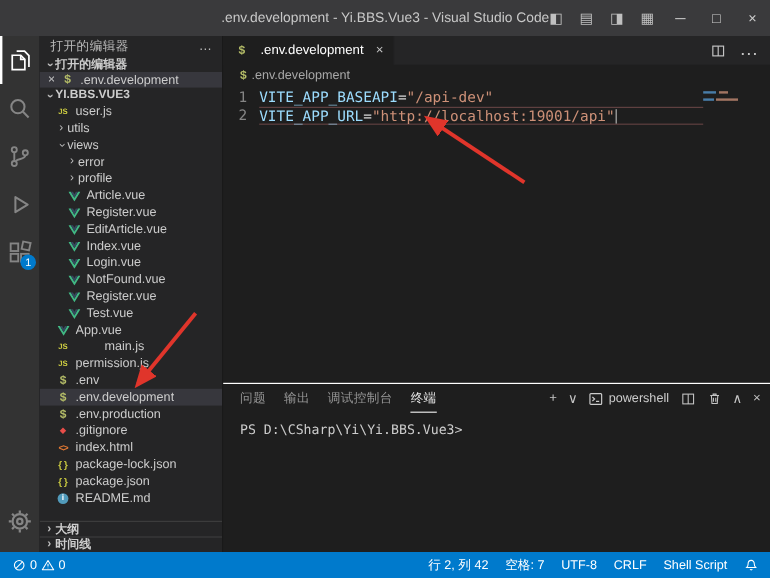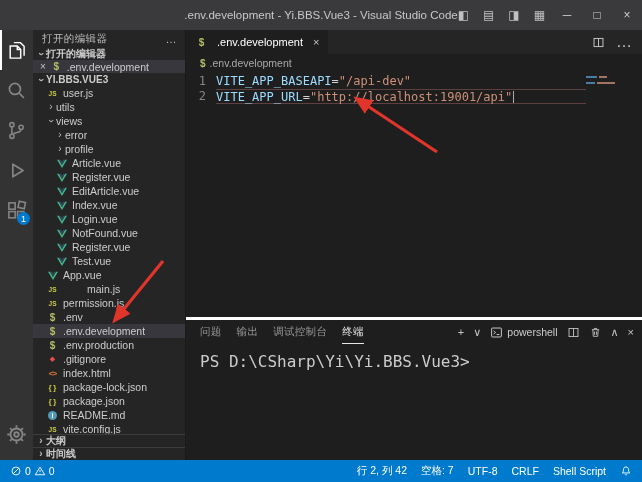--- a/index.html
+++ b/index.html
@@ -67,29 +67,29 @@
   .tok-variable{color:#9cdcfe;}
   .tok-operator{color:#d4d4d4;}
   .tok-string{color:#ce9178;}
   .cursor{display:inline-block;width:1px;height:12px;background:#aeafad;vertical-align:-2px;margin-left:1px;}
   .minimap{position:absolute;top:4px;right:10px;width:46px;}
   .mm-row{height:2px;margin-bottom:4px;opacity:.75;}
   .mm-1{background:linear-gradient(90deg,#569cd6 0 11px,transparent 11px 13px,#ce9178 13px 21px,transparent 21px);}
   .mm-2{background:linear-gradient(90deg,#569cd6 0 9px,transparent 9px 11px,#ce9178 11px 29px,transparent 29px);}
 
   
-  .panel{height:140px;flex:none;border-top:3px solid #ffffff;display:flex;flex-direction:column;background:#1e1e1e;}
+  .panel{height:140px;flex:none;border-top:1px solid #ffffff;display:flex;flex-direction:column;background:#1e1e1e;}
   .panel-header{height:24px;flex:none;display:flex;align-items:center;padding:0 8px 0 14px;}
   .panel-tab{font-size:10.5px;color:#969696;margin-right:15px;height:100%;display:flex;align-items:center;letter-spacing:.3px;box-sizing:border-box;}
   .panel-tab.active{color:#e7e7e7;border-bottom:1px solid #e7e7e7;}
   .panel-actions{margin-left:auto;display:flex;align-items:center;gap:9px;color:#c5c5c5;font-size:12px;}
   .panel-actions svg{width:13px;height:13px;}
   .ps-item{display:flex;align-items:center;gap:4px;font-size:10.5px;color:#cccccc;}
   .pa-glyph{font-size:11px;}
-  .panel-content{flex:1;font-family:"DejaVu Sans Mono","Liberation Mono",monospace;font-size:16px;color:#cccccc;padding:8px 0 0 14px;}
+  .panel-content{flex:1;font-family:"DejaVu Sans Mono","Liberation Mono",monospace;font-size:11px;color:#cccccc;padding:8px 0 0 14px;}
 
   
   .statusbar{position:absolute;left:0;right:0;bottom:0;height:22px;background:#007acc;color:#ffffff;display:flex;align-items:center;
     justify-content:space-between;font-size:10.5px;padding:0 10px;box-sizing:border-box;}
   .sb-left,.sb-right{display:flex;align-items:center;}
   .sb-left .sb-item{display:flex;align-items:center;gap:3px;margin-right:6px;}
   .sb-right .sb-item{margin-left:14px;display:flex;align-items:center;}
   .statusbar svg{width:12px;height:12px;}
 
   
@@ -313,24 +313,20 @@
         </div>
         <div class="tree-row" style="padding-left: 13px;">
           <span class="fi fi-json">{ }</span>
           <span class="tree-label">package.json</span>
         </div>
         <div class="tree-row" style="padding-left: 13px;">
           <span class="fi fi-info">
             <i>i</i>
           </span>
           <span class="tree-label">README.md</span>
-        </div>
-        <div class="tree-row" style="padding-left: 13px;">
-          <span class="fi fi-js">JS</span>
-          <span class="tree-label">vite.config.js</span>
         </div>
       </div>
     <div class="bottom-sec">
       <span class="chev">›</span>
       <span>大纲</span>
     </div>
     <div class="bottom-sec">
       <span class="chev">›</span>
       <span>时间线</span>
     </div>

